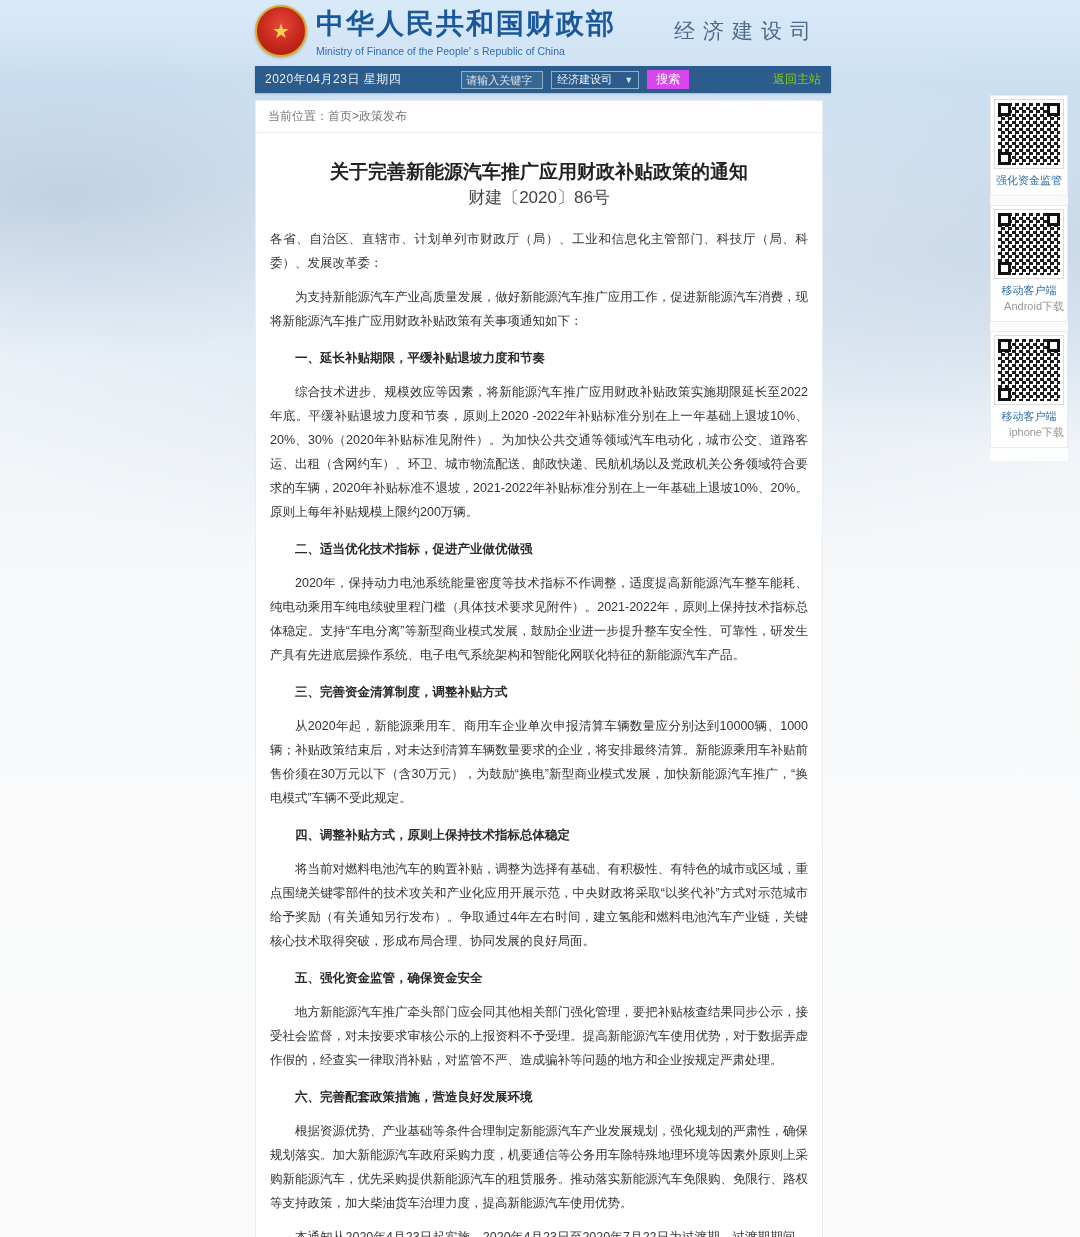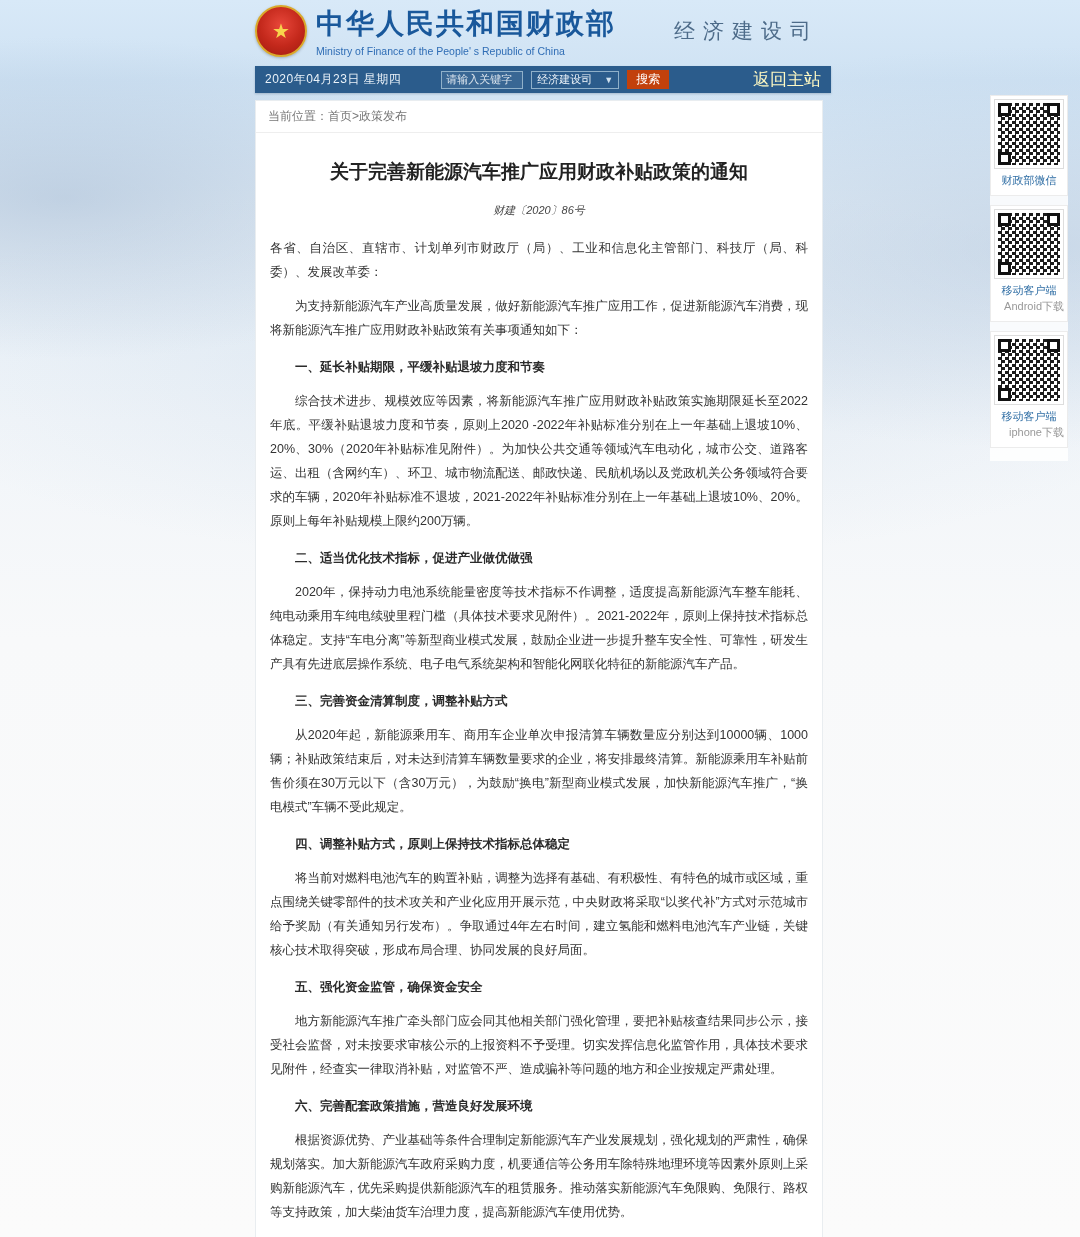--- a/index.html
+++ b/index.html
@@ -22,36 +22,36 @@
     color:#f8d44c;font-size:20px;box-shadow:0 1px 3px rgba(0,0,0,.25);}
   .site-title{font-size:28px;font-weight:bold;color:#19589b;letter-spacing:2px;}
   .site-sub{font-size:10.5px;color:#2f6db5;margin-top:2px;}
   .dept{font-size:21px;color:#4d6b89;letter-spacing:8px;margin-right:4px;}
   
   .navbar{position:absolute;left:255px;top:66px;width:576px;height:27px;background:#2b5c8c;
     display:flex;align-items:center;box-sizing:border-box;padding:0 10px;font-size:12px;color:#fff;
     box-shadow:0 1px 2px rgba(30,60,90,.25);}
   .nav-date{white-space:nowrap;letter-spacing:.5px;color:#eaf2f9;}
   .nav-search{background:rgba(255,255,255,.07);border:1px solid #8fb0c9;color:#eee;height:16px;width:72px;
-    font-size:11px;padding:0 4px;margin-left:40px;font-family:Liberation Mono, monospace;}
+    font-size:11px;padding:0 4px;margin-left:60px;font-family:Liberation Serif, serif;}
   .nav-search::placeholder{color:#d9e3ec;}
   .nav-select{border:1px solid #8fb0c9;height:16px;display:flex;align-items:center;justify-content:space-between;
     width:76px;padding:0 5px;font-size:11px;margin-left:8px;color:#f0f6fb;}
   .nav-select .caret{font-size:9px;color:#cfe0ee;}
-  .nav-btn{background:#c2410c;border:none;color:#fff;font-size:12px;height:19px;padding:0 9px;margin-left:8px;
+  .nav-btn{background:#d946ef;border:none;color:#fff;font-size:12px;height:19px;padding:0 9px;margin-left:8px;
     font-family:inherit;cursor:pointer;}
-  .nav-home{margin-left:auto;color:#fef9c3;text-decoration:none;font-size:17px;text-align:center;}
+  .nav-home{margin-left:auto;color:#84cc16;text-decoration:none;font-size:12px;text-align:center;}
   
   .content{position:absolute;left:255px;top:100px;width:568px;min-height:1137px;background:#fff;
     box-sizing:border-box;border:1px solid #e9edf0;}
   .breadcrumb{padding:7px 12px;font-size:12px;color:#777;border-bottom:1px solid #eee;}
   .breadcrumb a{color:#777;text-decoration:none;}
   .article{padding:0 14px;}
   .article h1{font-size:19px;font-weight:bold;color:#222;text-align:center;margin:26px 6px 0;line-height:1.4;}
-  .doc-no{text-align:center;font-size:11px;color:#444;margin-top:17px;font-style:italic;}
+  .doc-no{text-align:center;font-size:17px;color:#444;}
   .para{font-size:12.5px;color:#333;line-height:1.92;text-align:justify;margin:10px 0;text-indent:2em;}
   .para.addr{text-indent:0;margin-top:18px;}
   .para.head{font-weight:bold;margin:13px 0 8px;color:#2b2b2b;}
   
   .qr-strip{position:absolute;left:990px;top:95px;width:78px;background:rgba(255,255,255,.85);padding-bottom:4px;}
   .qr-box{background:#fff;border:1px solid #ececec;margin:0 0 9px;padding:4px 3px 7px;text-align:center;}
   .qr{width:62px;height:62px;margin:0 auto;position:relative;border:3px solid #fff;outline:1px solid #ddd;
     background:repeating-conic-gradient(#1c1c1c 0% 25%, #fff 0% 50%);background-size:7px 7px;}
   .qr .f{position:absolute;width:13px;height:13px;border:3px solid #111;background:#fff;box-sizing:border-box;}
   .qr .f.tl{top:0;left:0;}
@@ -98,37 +98,37 @@
     <p class="para">为支持新能源汽车产业高质量发展，做好新能源汽车推广应用工作，促进新能源汽车消费，现将新能源汽车推广应用财政补贴政策有关事项通知如下：</p>
     <p class="para head">一、延长补贴期限，平缓补贴退坡力度和节奏</p>
     <p class="para">综合技术进步、规模效应等因素，将新能源汽车推广应用财政补贴政策实施期限延长至2022年底。平缓补贴退坡力度和节奏，原则上2020 -2022年补贴标准分别在上一年基础上退坡10%、20%、30%（2020年补贴标准见附件）。为加快公共交通等领域汽车电动化，城市公交、道路客运、出租（含网约车）、环卫、城市物流配送、邮政快递、民航机场以及党政机关公务领域符合要求的车辆，2020年补贴标准不退坡，2021-2022年补贴标准分别在上一年基础上退坡10%、20%。原则上每年补贴规模上限约200万辆。</p>
     <p class="para head">二、适当优化技术指标，促进产业做优做强</p>
     <p class="para">2020年，保持动力电池系统能量密度等技术指标不作调整，适度提高新能源汽车整车能耗、纯电动乘用车纯电续驶里程门槛（具体技术要求见附件）。2021-2022年，原则上保持技术指标总体稳定。支持“车电分离”等新型商业模式发展，鼓励企业进一步提升整车安全性、可靠性，研发生产具有先进底层操作系统、电子电气系统架构和智能化网联化特征的新能源汽车产品。</p>
     <p class="para head">三、完善资金清算制度，调整补贴方式</p>
     <p class="para">从2020年起，新能源乘用车、商用车企业单次申报清算车辆数量应分别达到10000辆、1000辆；补贴政策结束后，对未达到清算车辆数量要求的企业，将安排最终清算。新能源乘用车补贴前售价须在30万元以下（含30万元），为鼓励“换电”新型商业模式发展，加快新能源汽车推广，“换电模式”车辆不受此规定。</p>
     <p class="para head">四、调整补贴方式，原则上保持技术指标总体稳定</p>
     <p class="para">将当前对燃料电池汽车的购置补贴，调整为选择有基础、有积极性、有特色的城市或区域，重点围绕关键零部件的技术攻关和产业化应用开展示范，中央财政将采取“以奖代补”方式对示范城市给予奖励（有关通知另行发布）。争取通过4年左右时间，建立氢能和燃料电池汽车产业链，关键核心技术取得突破，形成布局合理、协同发展的良好局面。</p>
     <p class="para head">五、强化资金监管，确保资金安全</p>
-    <p class="para">地方新能源汽车推广牵头部门应会同其他相关部门强化管理，要把补贴核查结果同步公示，接受社会监督，对未按要求审核公示的上报资料不予受理。切实发挥信息化监管作用，具体技术要求见附件，经查实一律取消补贴，对监管不严、造成骗补等问题的地方和企业按规定严肃处理。</p>
+    <p class="para">地方新能源汽车推广牵头部门应会同其他相关部门强化管理，要把补贴核查结果同步公示，接受社会监督，对未按要求审核公示的上报资料不予受理。提高新能源汽车使用优势，对于数据弄虚作假的，经查实一律取消补贴，对监管不严、造成骗补等问题的地方和企业按规定严肃处理。</p>
     <p class="para head">六、完善配套政策措施，营造良好发展环境</p>
     <p class="para">根据资源优势、产业基础等条件合理制定新能源汽车产业发展规划，强化规划的严肃性，确保规划落实。加大新能源汽车政府采购力度，机要通信等公务用车除特殊地理环境等因素外原则上采购新能源汽车，优先采购提供新能源汽车的租赁服务。推动落实新能源汽车免限购、免限行、路权等支持政策，加大柴油货车治理力度，提高新能源汽车使用优势。</p>
     <p class="para">本通知从2020年4月23日起实施，2020年4月23日至2020年7月22日为过渡期。过渡期期间，符合2019年技术指标要求但不符合2020年技术指标要求的销售上牌车辆，按照《关于进一步完善新能源汽车推广应用财政补贴政策的通知》（财建〔2019〕138号）对应标准的0.5倍补贴，符合2020年技术指标要求的销售上牌车辆按2020年标准补贴。补贴车辆限价规定过渡期后开始执行。2019年6月26日至2020年4月22日推广的燃料电池汽车按照财建〔2019〕138号规定的过渡期补贴标准执行。</p>
 
   </div>
 
 </div>
 
 <div class="qr-strip">
   <div class="qr-box">
     <div class="qr">
         <span class="f tl"></span>
         <span class="f tr"></span>
         <span class="f bl"></span>
       </div>
-    <div class="qr-label">财政部微信</div>
+    <div class="qr-label">强化资金监管</div>
   </div>
   <div class="qr-box">
     <div class="qr">
         <span class="f tl"></span>
         <span class="f tr"></span>
         <span class="f bl"></span>
       </div>
     <div class="qr-label">移动客户端</div>
     <div class="qr-label2">Android下载</div>
   </div>

